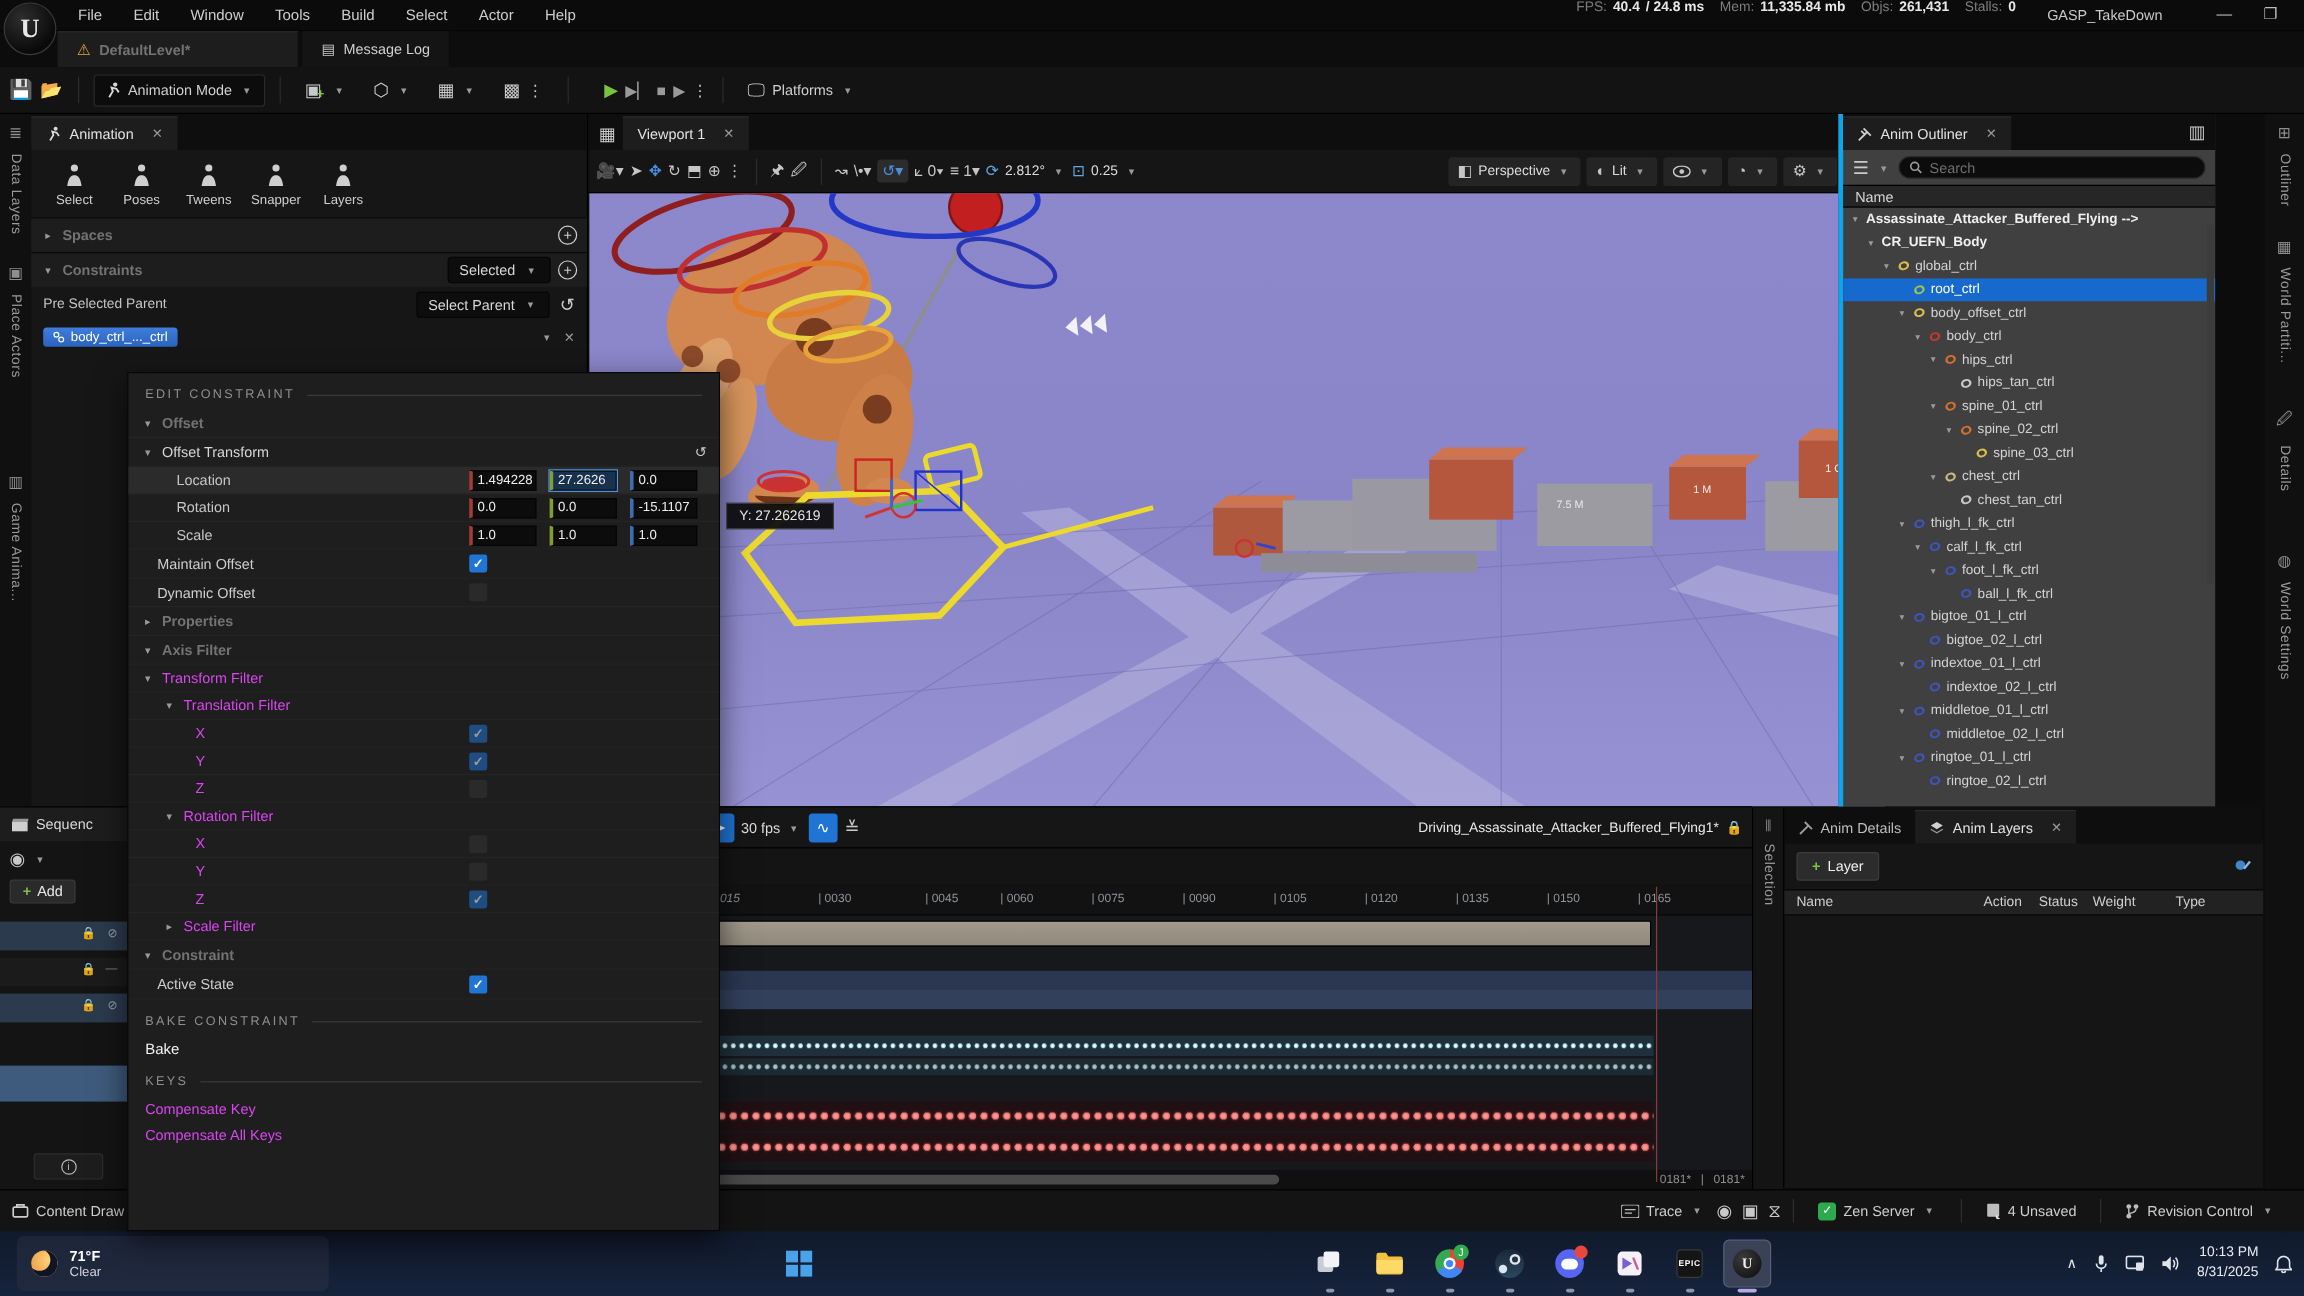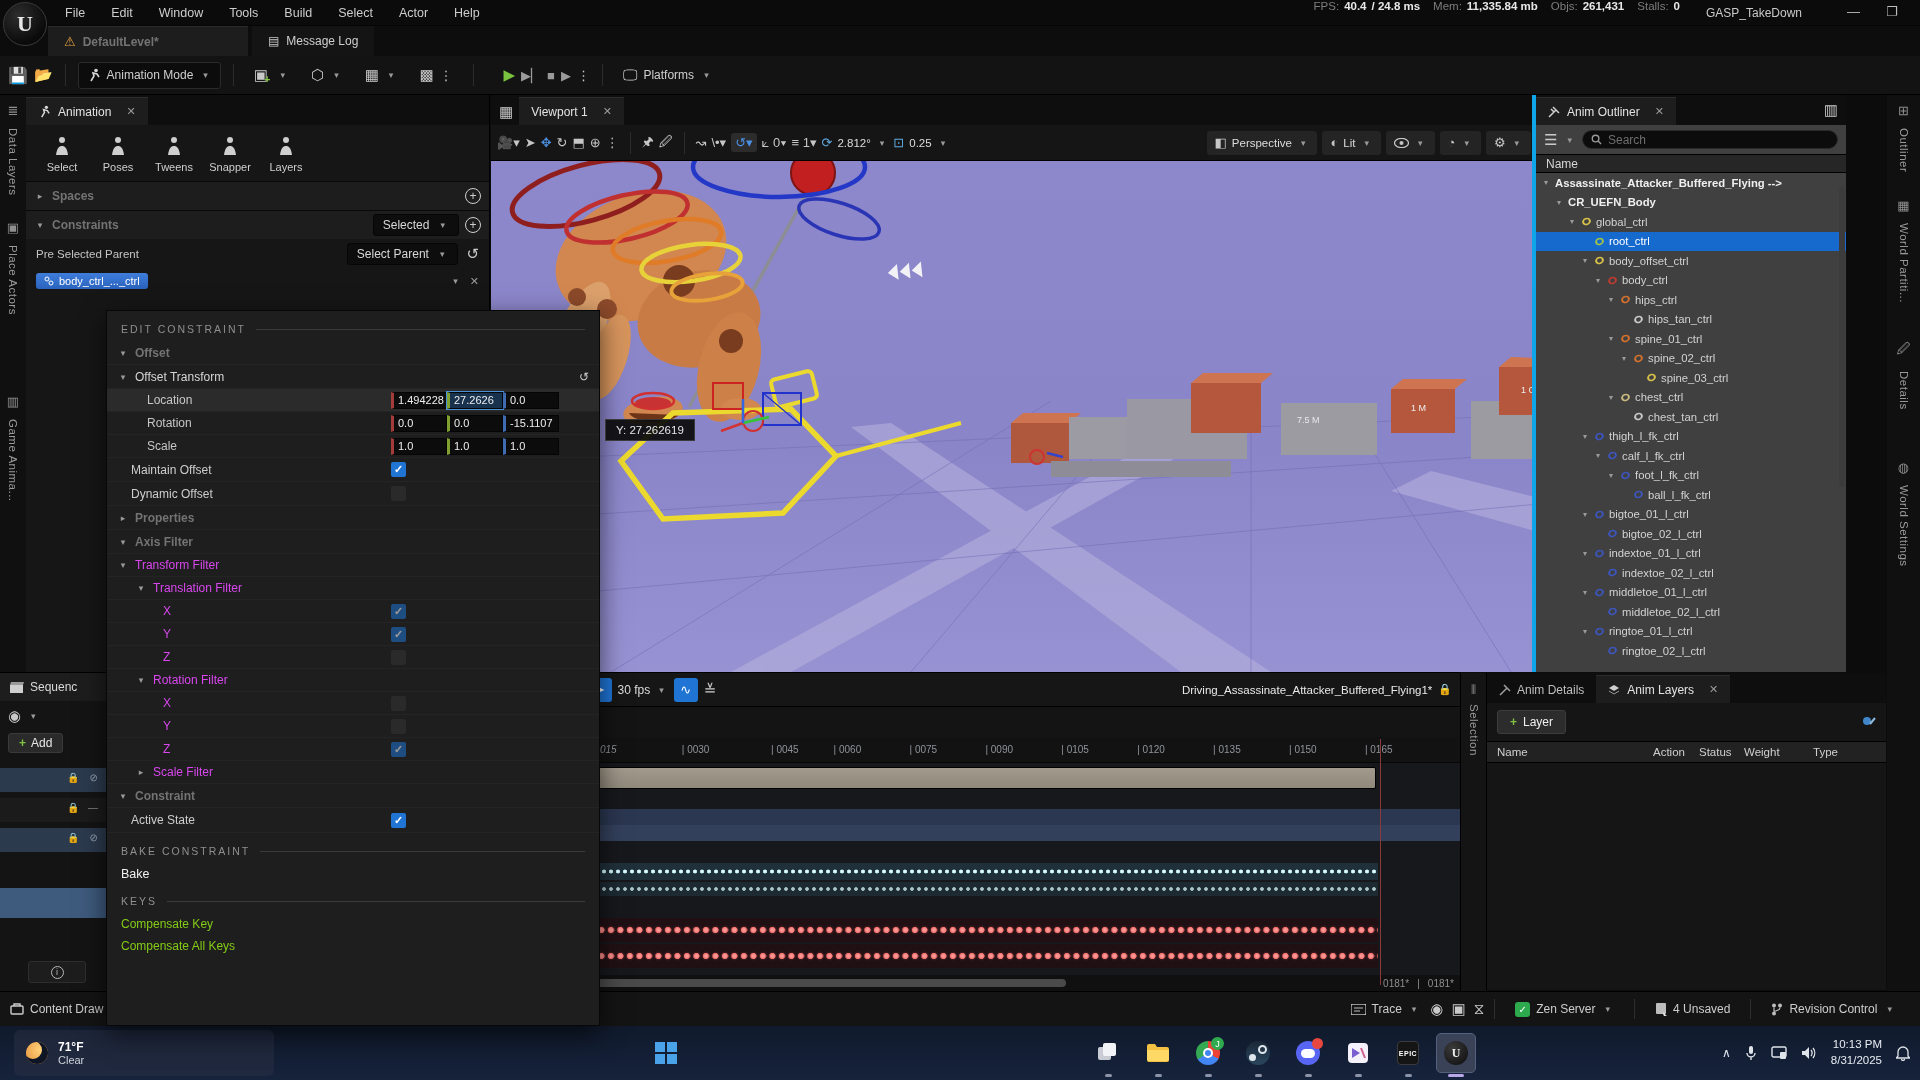--- a/index.html
+++ b/index.html
@@ -46,29 +46,29 @@
   .plus-circ{width:16px;height:16px;border:1.5px solid #cfcfcf;border-radius:50%;display:flex;align-items:center;justify-content:center;color:#cfcfcf;font-size:12px;line-height:1}
   .ddbtn{background:#0d0d0d;border:1px solid #060606;border-radius:3px;padding:3px 9px;color:#d8d8d8;display:flex;gap:7px;align-items:center;font-size:12px}
   .pill{background:linear-gradient(#3f7ddc,#2a63bd);border-radius:3px;color:#fff;padding:2px 8px;font-size:11px;display:flex;align-items:center;gap:5px}
   
   .ecpanel{left:106px;top:310px;width:494px;height:716px;background:#1e1e1e;border:1px solid #070707;box-shadow:0 8px 24px rgba(0,0,0,.6);z-index:20;padding-top:6px}
   .ec-head{display:flex;align-items:center;gap:10px;padding:6px 14px;color:#8f8f8f;font-size:10.5px;letter-spacing:2px}
   .ec-head .line{flex:1;height:1px;background:#3a3a3a}
   .ec-row{height:23px;display:flex;align-items:center;padding-right:10px;border-bottom:1px solid #242424}
   .ec-label{flex:0 0 284px;display:flex;align-items:center;gap:6px;overflow:hidden;white-space:nowrap}
   .ec-caret{font-size:9px;color:#9a9a9a;width:12px;text-align:center}
-  .fields{display:flex;gap:0;align-items:flex-end}
+  .fields{display:flex;gap:11px;align-items:flex-end}
   .vfield{width:56px;height:17px;background:#0c0c0c;border:1px solid #050505;color:#eee;font-size:11px;display:flex;align-items:center;padding-left:4px;overflow:hidden;white-space:nowrap}
   .bx{border-left:3px solid #a33c38}.by{border-left:3px solid #7fa030}.bz{border-left:3px solid #3f6bb0}
   .vfield.edit{background:#18324e;outline:1px solid #4a90d9}
   .chk{width:15px;height:15px;border-radius:2px;background:#1f74d4;color:#fff;font-size:11px;display:flex;align-items:center;justify-content:center;font-weight:bold}
   .chk.off{background:#2a2a2a}
   .gray-lab{color:#d946ef}
   .ec-btn{color:#f0f0f0;font-size:12.5px;padding:4px 14px}
-  .ec-dis{color:#84cc16;font-size:12px;padding:4px 14px}
+  .ec-dis{color:#d946ef;font-size:12px;padding:4px 14px}
   
   .vp-toolbar{display:flex;align-items:center;gap:5px;height:36px;background:#151515;border-bottom:1px solid #000;padding:0 6px;font-size:11.5px}
   .vp-dd{background:#242424;border-radius:3px;height:24px;display:flex;align-items:center;gap:5px;padding:0 8px;color:#dcdcdc}
   .vicon{color:#c6c6c6;font-size:13px}
   .vicon.blue{color:#4a8fe0}
   
   .searchbox{background:#0c0c0c;border:1px solid #2a2a2a;border-radius:10px;height:19px;display:flex;align-items:center;gap:6px;padding:0 8px;color:#6f6f6f}
   .namehead{height:19px;background:#262626;border-top:1px solid #000;border-bottom:1px solid #000;display:flex;align-items:center;padding:0 10px;color:#d6d6d6}
   .trow{height:19.5px;display:flex;align-items:center;font-size:11.3px;color:#d2d2d2;white-space:nowrap}
   .trow.sel{background:#1669cd;color:#fff}

